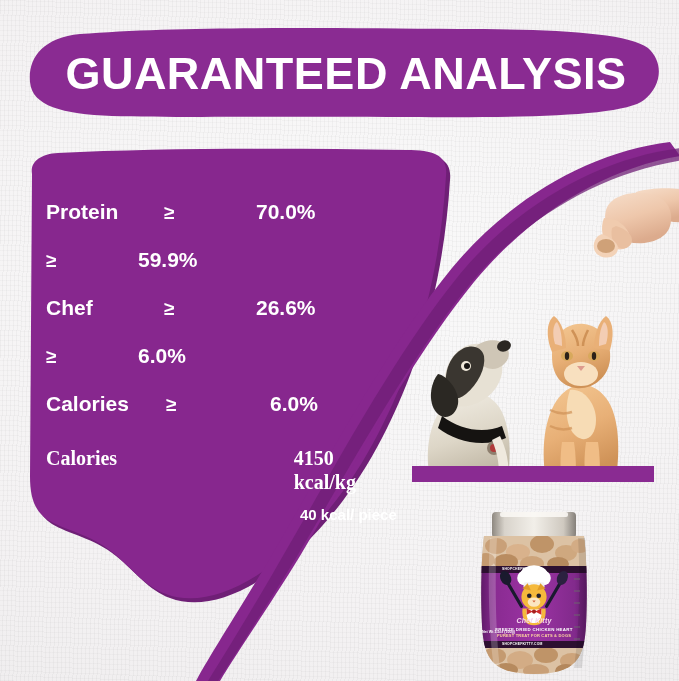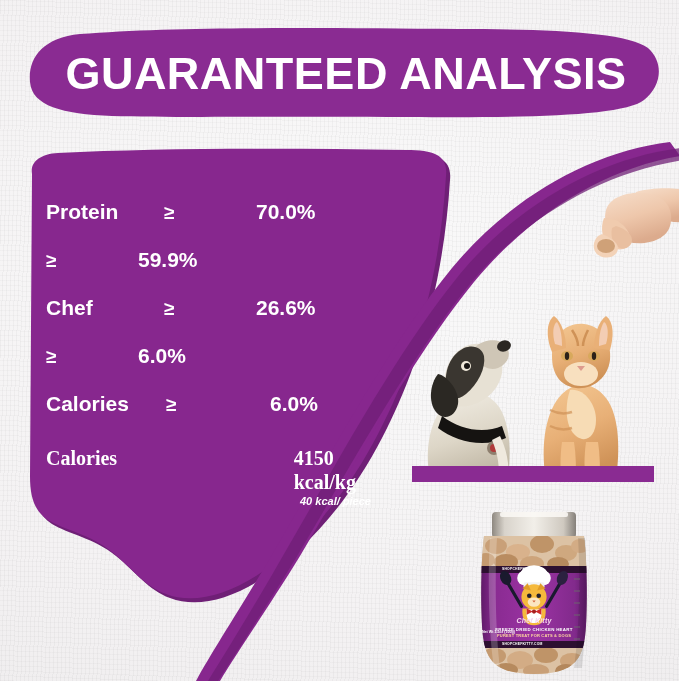--- a/index.html
+++ b/index.html
@@ -50,22 +50,22 @@
   .r-label{width:118px;font-size:21px;font-weight:bold;white-space:nowrap;}
   .r-op{width:92px;font-size:19px;font-weight:bold;}
   .r-val{flex:1;font-size:21px;font-weight:bold;white-space:nowrap;}
   .row.indent .r-op{padding-left:2px;}
   .row.indent .r-val{padding-left:12px;}
 
   .cal-row{display:flex;margin-top:6px;font-family:Liberation Serif, serif;}
   .cal-label{width:210px;font-size:20px;font-weight:bold;line-height:24px;color:#fff;}
   .cal-val{font-size:20px;font-weight:bold;line-height:24px;color:#fff;white-space:nowrap;margin-left:39px;}
   .cal-sub{
-    position:absolute;left:254px;top:295px;
-    font-size:11px;font-weight:bold;color:#ffffff;white-space:nowrap;font-style:italic;
+    position:absolute;left:254px;top:306px;
+    font-size:15px;font-weight:bold;color:#ffffff;white-space:nowrap;
   }
 
   
   .photo{position:absolute;left:404px;top:180px;width:275px;height:300px;}
 
   
   .hand{position:absolute;left:172px;top:8px;width:112px;height:72px;}
   
   .dog{position:absolute;left:12px;top:128px;width:112px;height:172px;}
   

